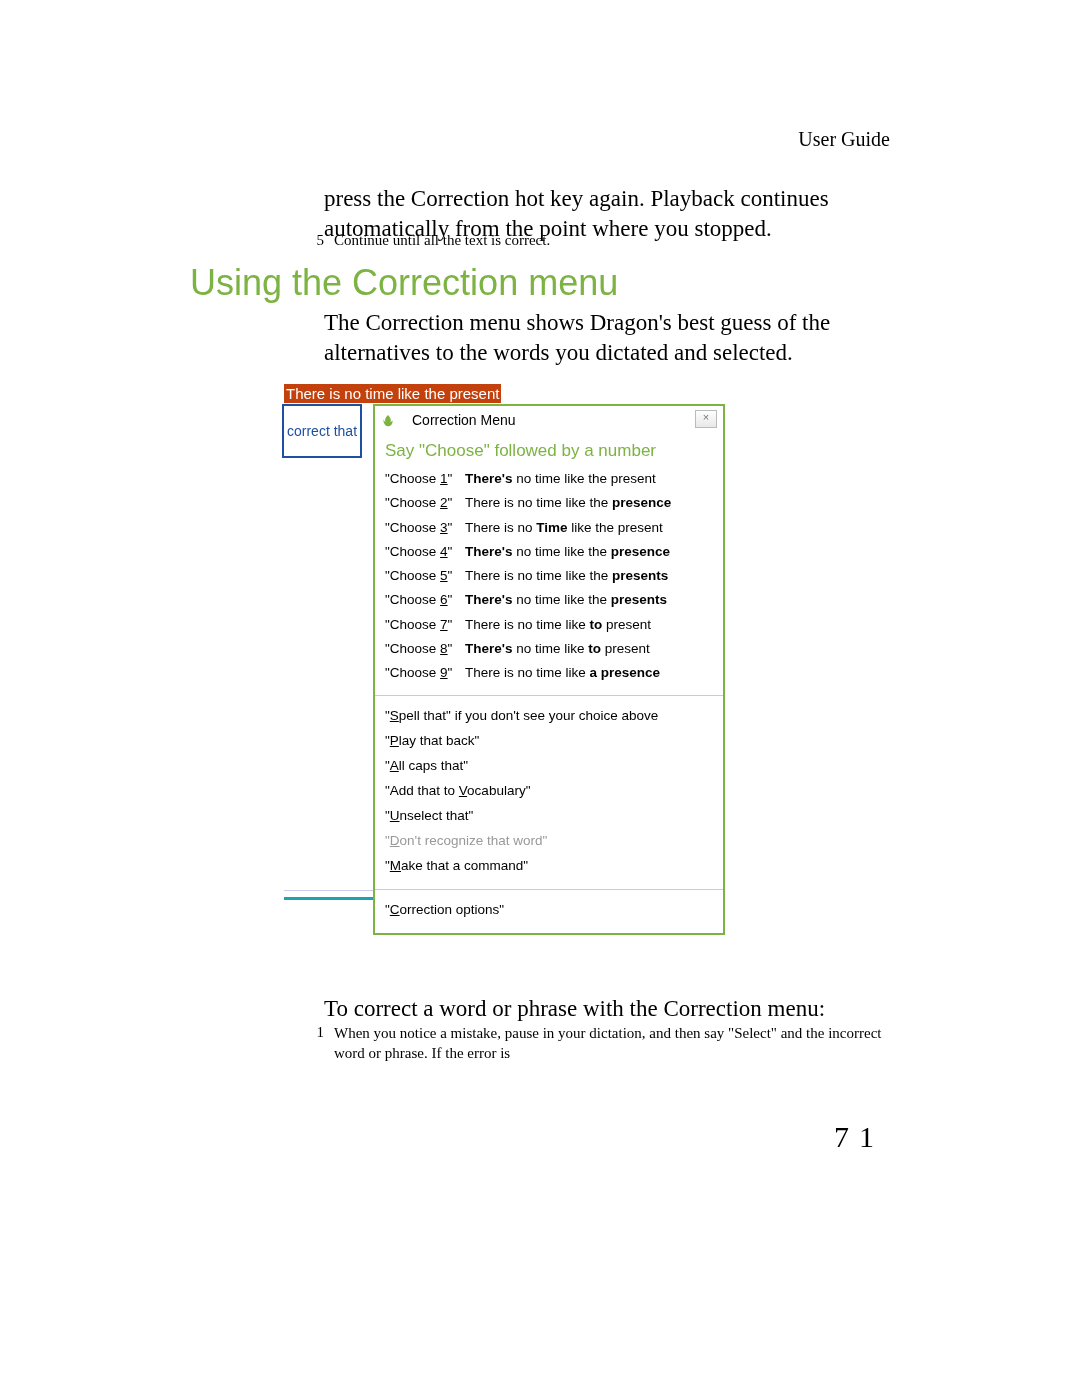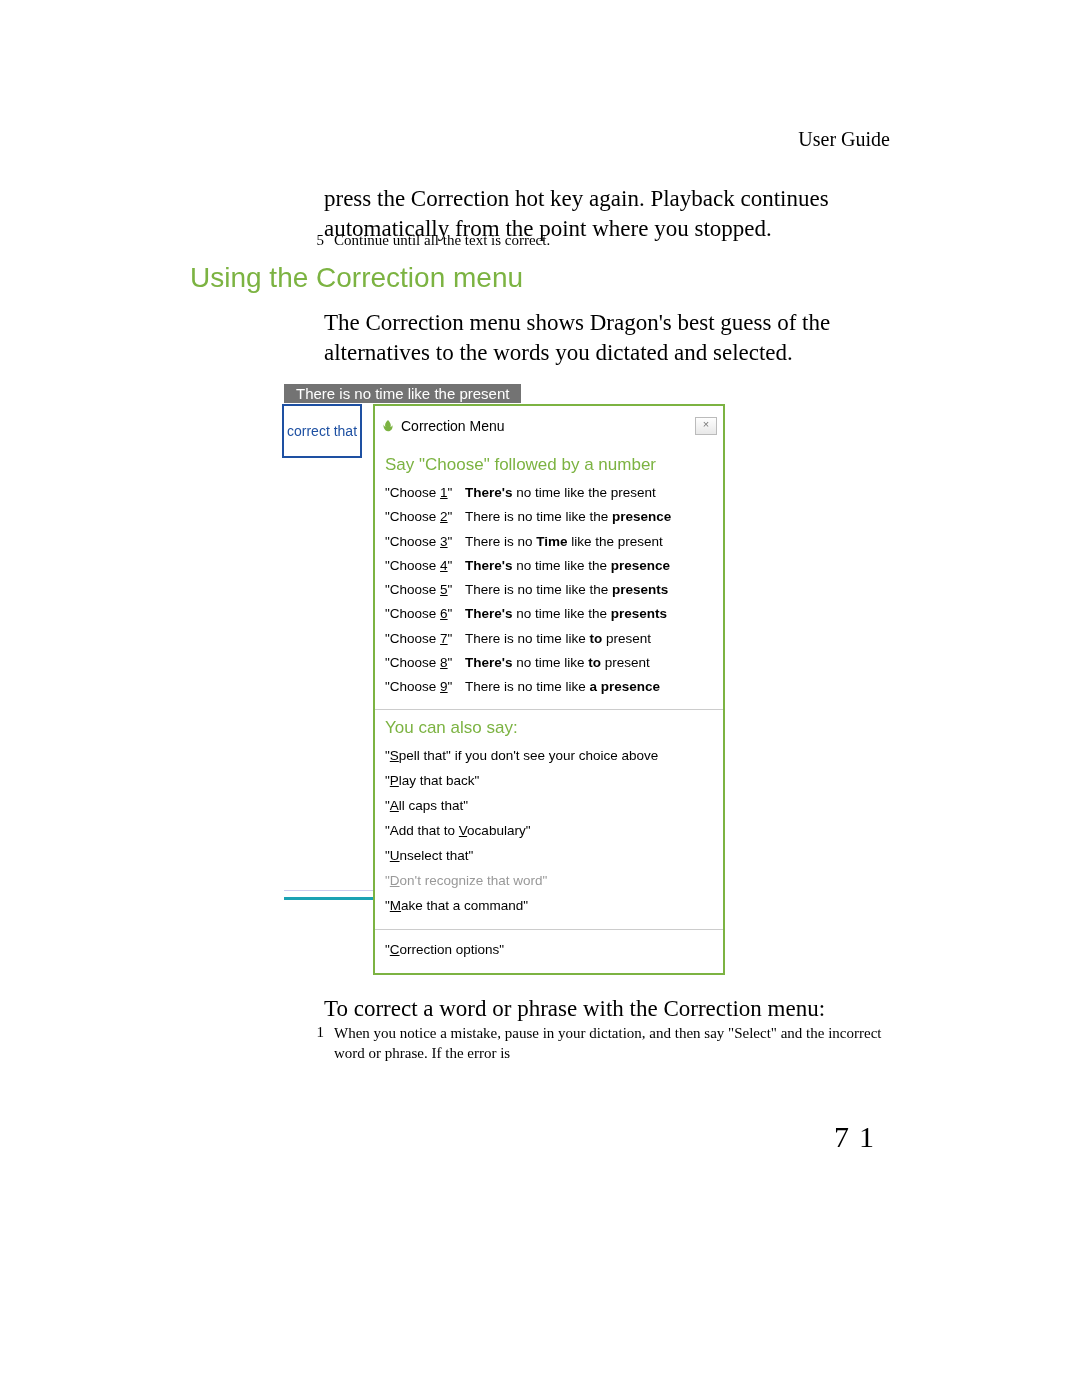--- a/index.html
+++ b/index.html
@@ -39,21 +39,21 @@
     width: 24px;
     text-align: right;
     margin-right: 10px;
   }
   .step5 { top: 232px; }
   .section-heading {
     position: absolute;
     left: 190px;
     top: 262px;
     font-family: Arial, Helvetica, sans-serif;
-    font-size: 28px;
+    font-size: 36px;
     color: #7cb342;
     font-weight: 400;
   }
   .para2 { top: 308px; }
   
   
   .annotation-label {
     position: absolute;
     left: 282px;
     top: 404px;
@@ -63,44 +63,45 @@
     font-family: Liberation Sans, sans-serif;
     font-size: 14px;
     padding: 17px 3px;
   }
   
   
   .selected-bar {
     position: absolute;
     left: 284px;
     top: 384px;
-    background: #737373;
+    background: #c2410c;
     color: #fff;
     font-family: Arial, sans-serif;
     font-size: 15px;
-    padding: 1px 12px;
+    padding: 1px 2px;
   }
   
   
   .correction-menu {
     position: absolute;
     left: 373px;
     top: 404px;
     width: 348px;
     border: 2px solid #7cb342;
     background: #fff;
     font-family: "Segoe UI", Tahoma, Arial, sans-serif;
     font-size: 14px;
     color: #000;
   }
   .menu-titlebar {
     display: flex;
-    align-items: center;
-    padding: 11px 6px;
+    align-items: flex-end;
+    padding: 4px 6px;
     border-bottom: 1px solid transparent;
+    gap: 11px;
   }
   .flame-icon {
     width: 14px;
     height: 14px;
     margin-right: 6px;
   }
   .menu-title {
     flex: 1;
     font-size: 14px;
   }
@@ -223,21 +224,20 @@
         <div class="choice-row"><span class="choice-label">"Choose <span class="underline">4</span>"</span><span class="bold">There's</span><span> no time like the </span><span class="bold">presence</span></div>
         <div class="choice-row"><span class="choice-label">"Choose <span class="underline">5</span>"</span><span>There is no time like the </span><span class="bold">presents</span></div>
         <div class="choice-row"><span class="choice-label">"Choose <span class="underline">6</span>"</span><span class="bold">There's</span><span> no time like the </span><span class="bold">presents</span></div>
         <div class="choice-row"><span class="choice-label">"Choose <span class="underline">7</span>"</span><span>There is no time like </span><span class="bold">to</span><span> present</span></div>
         <div class="choice-row"><span class="choice-label">"Choose <span class="underline">8</span>"</span><span class="bold">There's</span><span> no time like </span><span class="bold">to</span><span> present</span></div>
         <div class="choice-row"><span class="choice-label">"Choose <span class="underline">9</span>"</span><span>There is no time like </span><span class="bold">a presence</span></div>
       </div>
   </div>
 
   <div class="menu-section with-sep">
-    <div class="menu-subheading">You can also say:</div>
     <div id="also-container">
         <div class="alt-row"><span>"</span><span class="underline">S</span><span>pell that"  if you don't see your choice above</span></div>
         <div class="alt-row"><span>"</span><span class="underline">P</span><span>lay that back"</span></div>
         <div class="alt-row"><span>"</span><span class="underline">A</span><span>ll caps that"</span></div>
         <div class="alt-row"><span>"Add that to </span><span class="underline">V</span><span>ocabulary"</span></div>
         <div class="alt-row"><span>"</span><span class="underline">U</span><span>nselect that"</span></div>
         <div class="alt-row disabled"><span>"</span><span class="underline">D</span><span>on't recognize that word"</span></div>
         <div class="alt-row"><span>"</span><span class="underline">M</span><span>ake that a command"</span></div>
       </div>
   </div>

